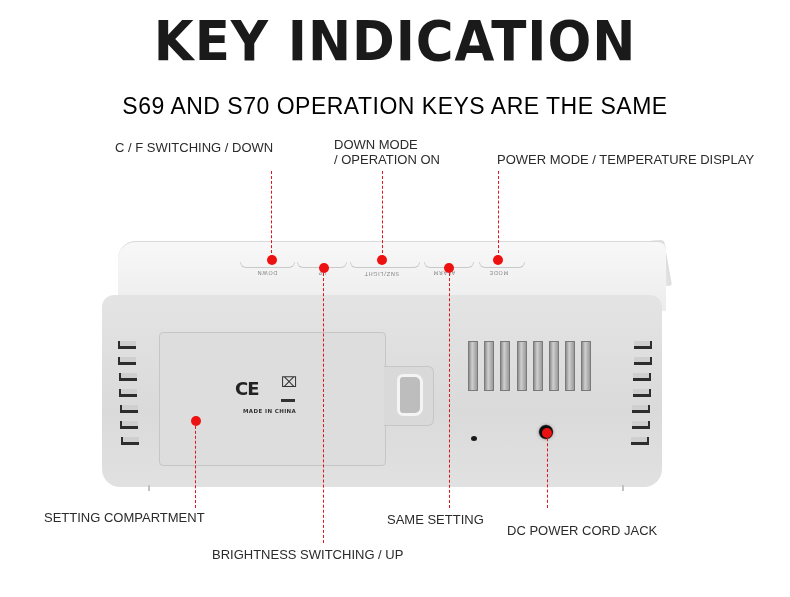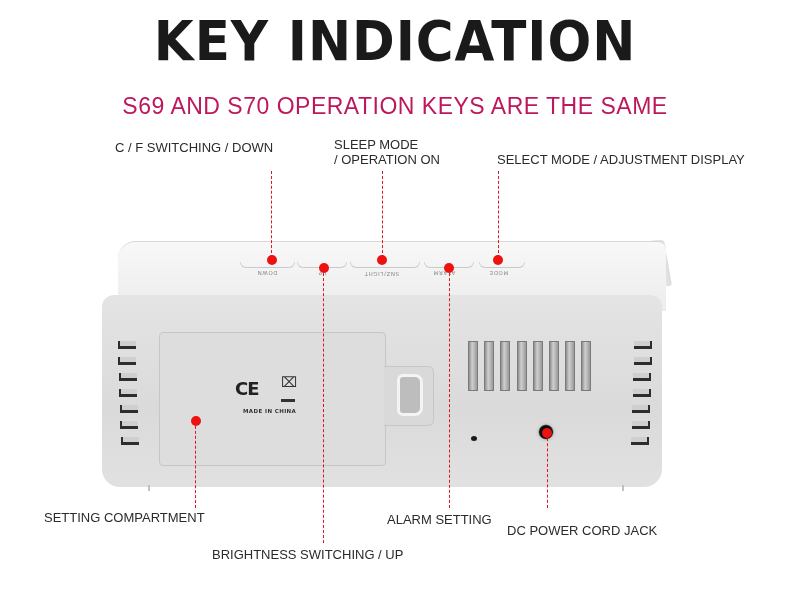--- a/index.html
+++ b/index.html
@@ -7,21 +7,21 @@
     body { position: relative; font-family: "Liberation Sans", "DejaVu Sans", sans-serif; }
 
     .title {
       position: absolute; left: 0; top: 8px; width: 790px; text-align: center;
       font-family: "DejaVu Sans", "Liberation Sans", sans-serif;
       font-weight: bold; font-size: 56px; letter-spacing: 1px; color: #1a1a1a;
       transform: scaleX(0.92);
     }
     .subtitle {
       position: absolute; left: 0; top: 93px; width: 790px; text-align: center;
-      font-size: 23px; color: #be185d; letter-spacing: 0.5px;
+      font-size: 23px; color: #000000; letter-spacing: 0.5px;
     }
     .label {
       position: absolute; font-size: 13px; color: #2b2b2b; white-space: nowrap;
       line-height: 15px;
     }
 
     
     .vline {
       position: absolute; width: 0; border-left: 1.5px dashed #e3151a;
     }
@@ -104,23 +104,23 @@
     }
     .foot { position: absolute; width: 2px; height: 6px; background: #c2c2c2; top: 485px; }
   </style>
 </head>
 <body>
 
 <div class="title">KEY INDICATION</div>
 <div class="subtitle">S69 AND S70 OPERATION KEYS ARE THE SAME</div>
 
 <div class="label" style="left:115px; top:140px;">C / F SWITCHING / DOWN</div>
-<div class="label" style="left:334px; top:137px;">SLEEP MODE</div>
+<div class="label" style="left:334px; top:137px;">DOWN MODE</div>
 <div class="label" style="left:334px; top:152px;">/ OPERATION ON</div>
-<div class="label" style="left:497px; top:152px;">SELECT MODE / ADJUSTMENT DISPLAY</div>
+<div class="label" style="left:497px; top:152px;">POWER MODE / TEMPERATURE DISPLAY</div>
 
 <div>
   <div class="cable"></div>
   <div class="device-top"></div>
 
   <div class="key" style="left:240px; top:262px; width:55px;"></div>
   <div class="key" style="left:297px; top:262px; width:50px;"></div>
   <div class="key" style="left:350px; top:262px; width:70px;"></div>
   <div class="key" style="left:424px; top:262px; width:50px;"></div>
   <div class="key" style="left:479px; top:262px; width:46px;"></div>
@@ -184,14 +184,14 @@
 <div class="vline" style="left:323px; top:268px; height:275px;"></div>
 <div class="dot" style="left:449px; top:268px;"></div>
 <div class="vline" style="left:449px; top:268px; height:240px;"></div>
 <div class="dot" style="left:196px; top:421px;"></div>
 <div class="vline" style="left:195px; top:421px; height:87px;"></div>
 <div class="dot" style="left:547px; top:433px;"></div>
 <div class="vline" style="left:547px; top:433px; height:75px;"></div>
 
 <div class="label" style="left:44px; top:510px;">SETTING COMPARTMENT</div>
 <div class="label" style="left:212px; top:547px;">BRIGHTNESS SWITCHING / UP</div>
-<div class="label" style="left:387px; top:512px;">ALARM SETTING</div>
+<div class="label" style="left:387px; top:512px;">SAME SETTING</div>
 <div class="label" style="left:507px; top:523px;">DC POWER CORD JACK</div>
 
 </body></html>

